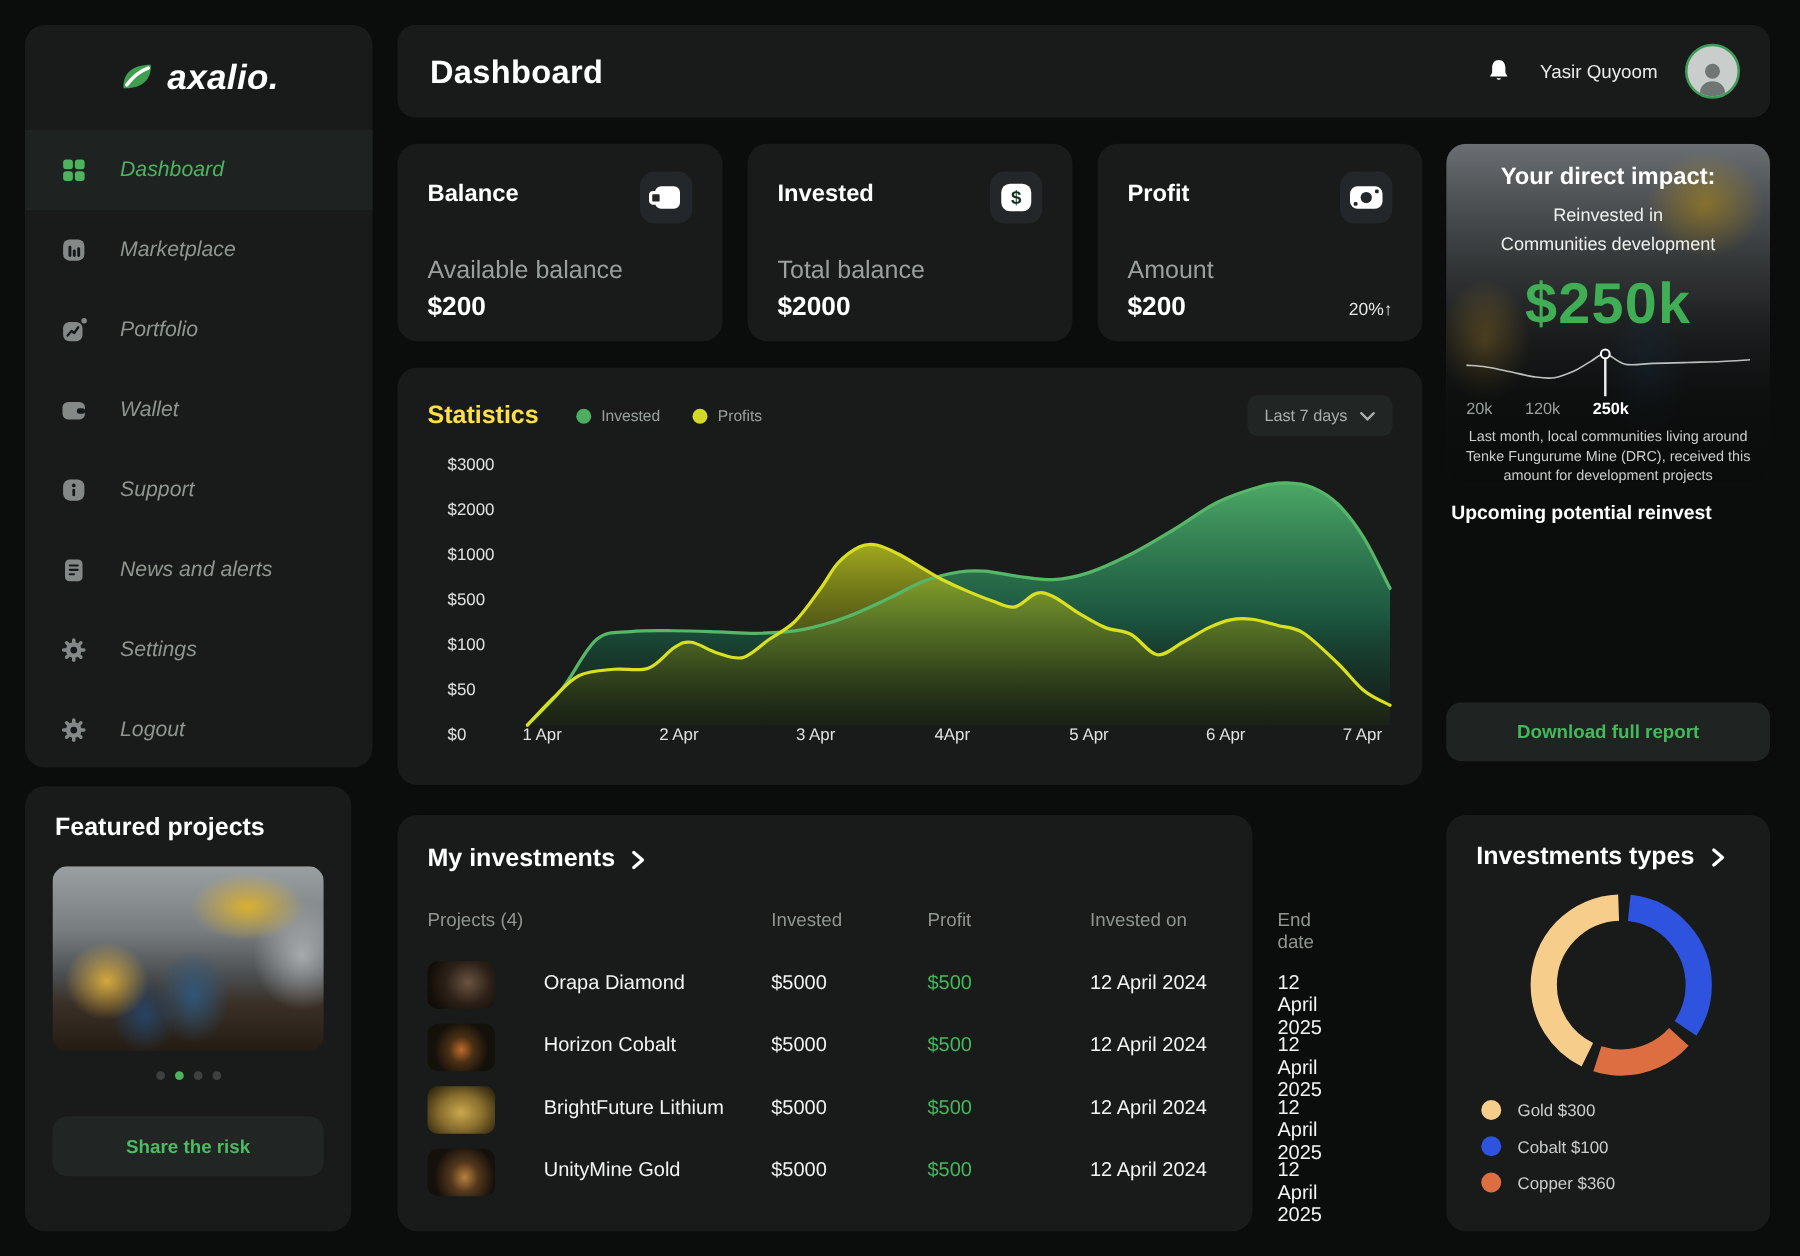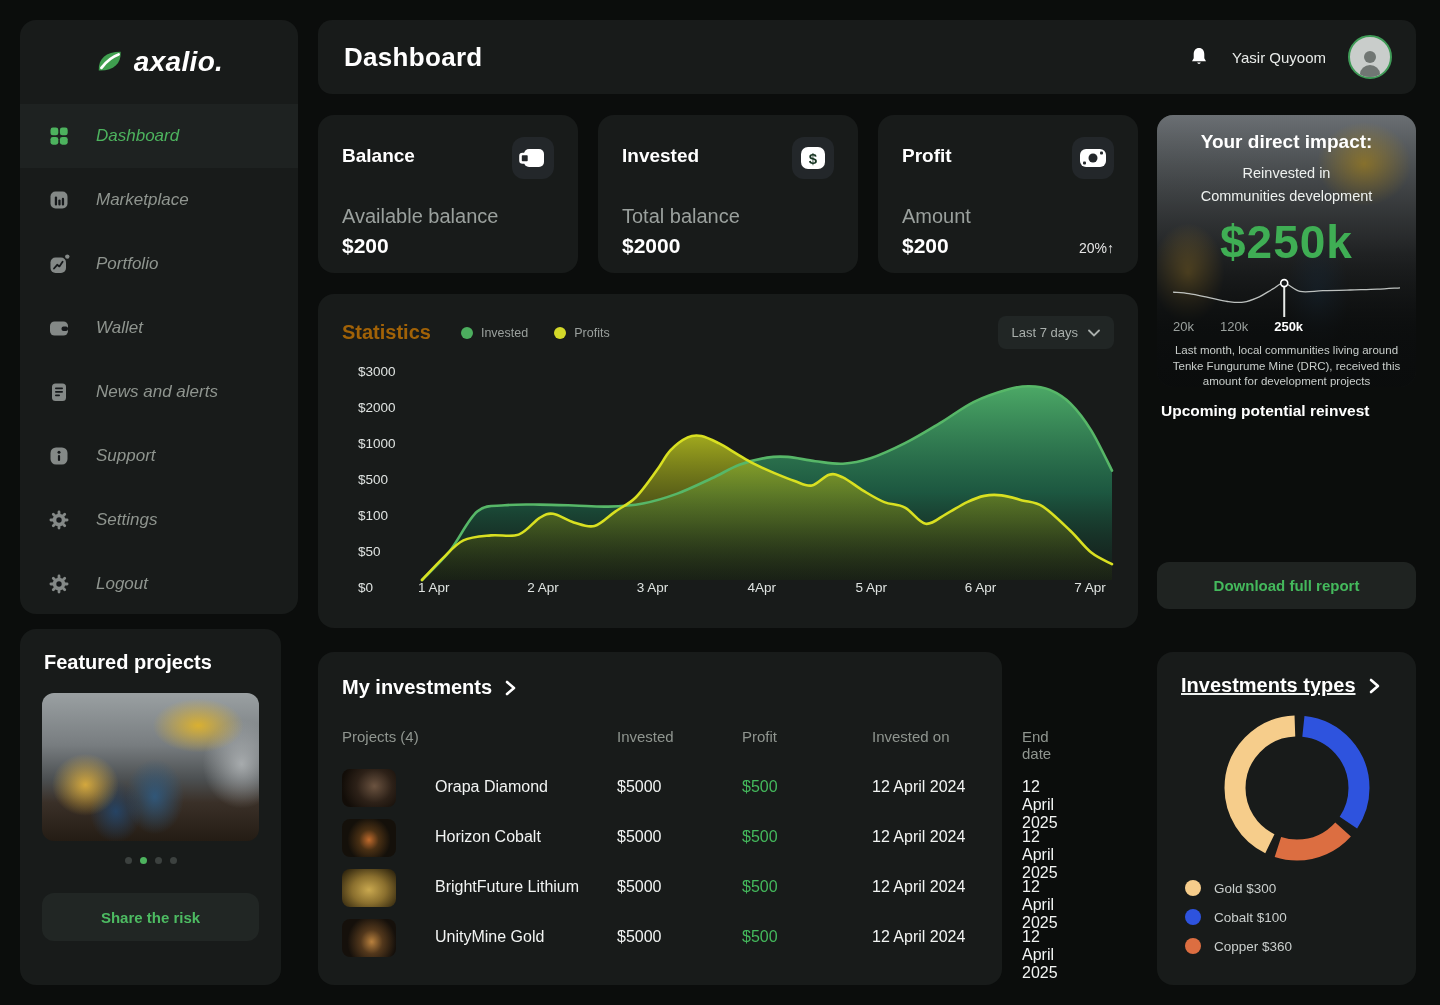--- a/index.html
+++ b/index.html
@@ -50,21 +50,21 @@
   .stat-title{font-size:19px;font-weight:600;color:#fff;padding-top:8px;}
   .stat-iconbox{width:42px;height:42px;}
   .stat-label{font-size:20px;color:#9aa09d;margin-top:26px;}
   .stat-value-row{display:flex;justify-content:space-between;align-items:baseline;margin-top:6px;}
   .stat-value{font-size:21px;font-weight:700;color:#fff;}
   .stat-delta{font-size:14px;color:#e5e5e5;}
 
   
   #stats-card{left:318px;top:294px;width:820px;height:334px;}
   .stats-head{display:flex;align-items:center;padding:22px 24px 0 24px;}
-  .stats-title{font-size:20px;font-weight:600;color:#a16207;}
+  .stats-title{font-size:20px;font-weight:600;color:#fde047;}
   .legend{display:flex;align-items:center;gap:26px;margin-left:30px;flex:1;}
   .legend-item{display:flex;align-items:center;gap:8px;}
   .legend-dot{width:12px;height:12px;border-radius:50%;}
   .legend-label{font-size:12.5px;color:#9aa09d;}
   .range-btn{background:#212625;border:none;border-radius:8px;color:#a9afac;font-size:13px;
     padding:9px 14px;display:flex;align-items:center;gap:10px;cursor:pointer;font-family:inherit;}
   #statistics-chart{position:absolute;left:16px;top:62px;}
   .axis-text{font-size:13.5px;fill:#dfe3e1;}
 
   
@@ -101,21 +101,21 @@
   .tbl{position:absolute;left:0;top:0;width:100%;height:100%;}
   .tbl-header{position:absolute;top:76px;width:100%;height:20px;}
   .tbl-header span{position:absolute;font-size:15px;color:#8f958f;}
   .tbl-row{position:absolute;width:100%;height:50px;cursor:pointer;}
   .tbl-row span{position:absolute;top:14px;font-size:16px;color:#f2f4f3;}
   .tbl-row .thumb{position:absolute;left:24px;top:5px;width:54px;height:38px;border-radius:8px;}
   .tbl-row .profit{color:#44b95c;}
 
   
   #types-card{left:1157px;top:652px;width:259px;height:333px;}
-  .types-head{display:flex;align-items:center;gap:10px;padding:22px 0 0 24px;text-decoration:underline;}
+  .types-head{display:flex;align-items:center;gap:10px;padding:22px 0 0 24px;}
   .types-title{font-size:20px;font-weight:600;color:#fff;}
   #investment-types-donut{position:absolute;left:50px;top:56px;}
   #investment-types-legend{position:absolute;left:28px;top:228px;display:flex;flex-direction:column;gap:13px;}
   .donut-leg-row{display:flex;align-items:center;gap:13px;}
   .donut-dot{width:16px;height:16px;border-radius:50%;display:inline-block;}
   .donut-leg-label{font-size:13.5px;color:#c9cecc;}
   .chev{display:inline-flex;}
 </style>
 </head>
 <body>
@@ -170,37 +170,37 @@
             <svg viewBox="0 0 22 22">
               <rect x="2" y="4.5" width="18" height="14" rx="4.5" fill="#848987"></rect>
               <rect x="13.5" y="9.5" width="6.5" height="4.5" rx="2" fill="#15181a"></rect>
             </svg>
           </span>
           <span class="nav-label">Wallet</span>
         </div>
         <div class="nav-item">
           <span class="nav-icon">
             <svg viewBox="0 0 22 22">
+              <rect x="2.5" y="2.5" width="17" height="17" rx="5.5" fill="#848987"></rect>
+              <circle cx="11" cy="7.3" r="1.5" fill="#15181a"></circle>
+              <rect x="9.9" y="10" width="2.2" height="6" rx="1.1" fill="#15181a"></rect>
+            </svg>
+          </span>
+          <span class="nav-label">Support</span>
+        </div>
+        <div class="nav-item">
+          <span class="nav-icon">
+            <svg viewBox="0 0 22 22">
               <rect x="4" y="2.5" width="14" height="17.5" rx="3.5" fill="#848987"></rect>
               <rect x="7" y="6.5" width="8" height="1.7" rx=".85" fill="#15181a"></rect>
               <rect x="7" y="10" width="8" height="1.7" rx=".85" fill="#15181a"></rect>
               <rect x="7" y="13.5" width="5" height="1.7" rx=".85" fill="#15181a"></rect>
             </svg>
           </span>
           <span class="nav-label">News and alerts</span>
-        </div>
-        <div class="nav-item">
-          <span class="nav-icon">
-            <svg viewBox="0 0 22 22">
-              <rect x="2.5" y="2.5" width="17" height="17" rx="5.5" fill="#848987"></rect>
-              <circle cx="11" cy="7.3" r="1.5" fill="#15181a"></circle>
-              <rect x="9.9" y="10" width="2.2" height="6" rx="1.1" fill="#15181a"></rect>
-            </svg>
-          </span>
-          <span class="nav-label">Support</span>
         </div>
         <div class="nav-item">
           <span class="nav-icon">
             <svg viewBox="0 0 22 22">
               <g fill="#848987">
                 <rect x="9.6" y="1.5" width="2.8" height="19" rx="1.4"></rect>
                 <rect x="9.6" y="1.5" width="2.8" height="19" rx="1.4" transform="rotate(45 11 11)"></rect>
                 <rect x="9.6" y="1.5" width="2.8" height="19" rx="1.4" transform="rotate(90 11 11)"></rect>
                 <rect x="9.6" y="1.5" width="2.8" height="19" rx="1.4" transform="rotate(135 11 11)"></rect>
                 <circle cx="11" cy="11" r="6.3"></circle>

